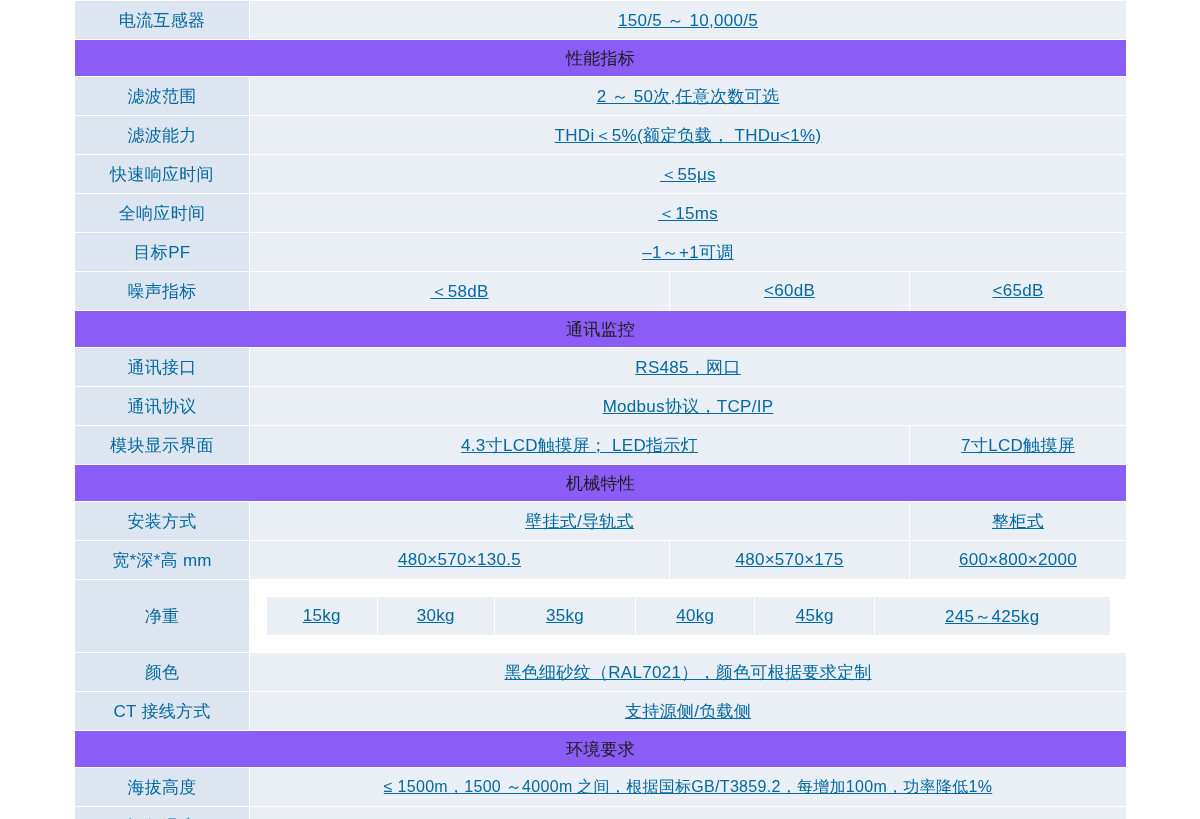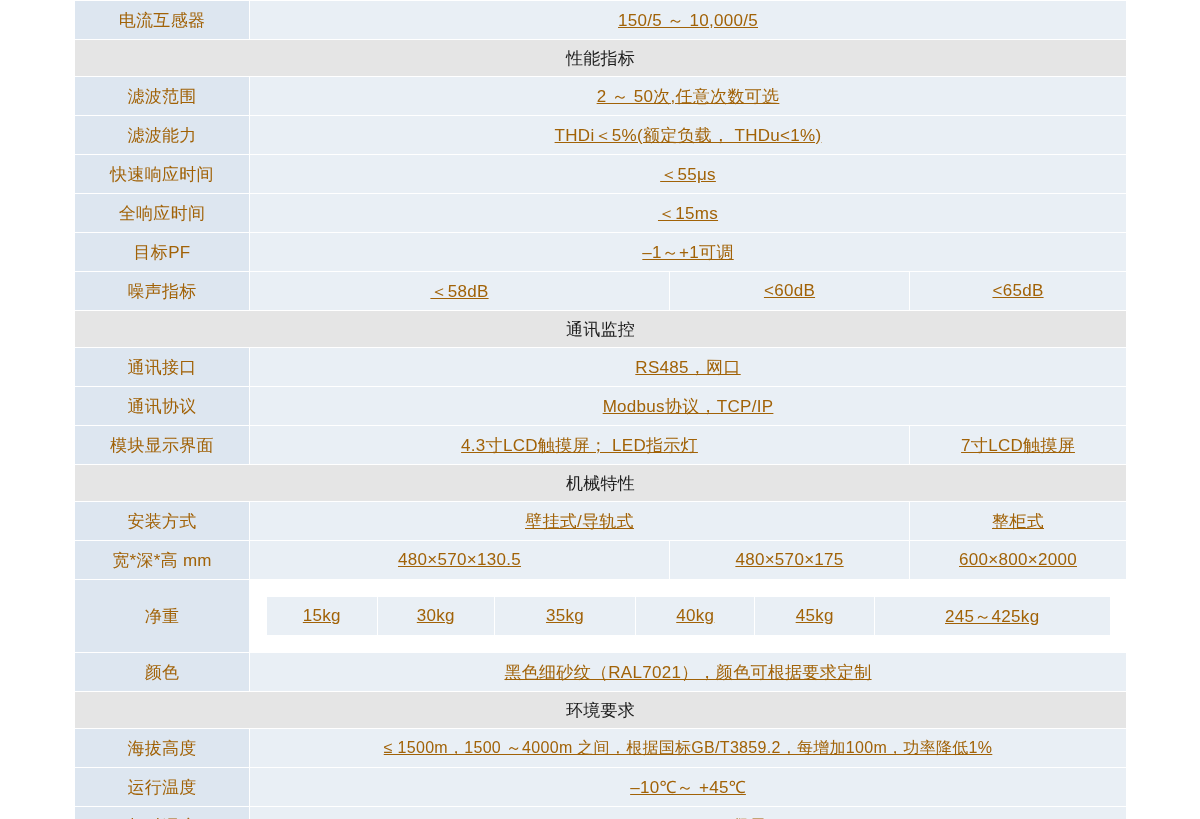--- a/index.html
+++ b/index.html
@@ -22,39 +22,39 @@
     padding-top: 0;
   }
   table.spec {
     border-collapse: collapse;
     width: 1052px;
     table-layout: fixed;
   }
   table.spec td {
     border: 1px solid #ffffff;
     font-size: 17px;
-    color: #a16207;
+    color: #0369a1;
     text-align: center;
     vertical-align: middle;
     height: 39px;
     padding: 2px 4px;
     box-sizing: border-box;
     letter-spacing: 0.3px;
   }
   
   td.label {
     background: #dde6f0;
     width: 175px;
   }
   td.val {
     background: #e9eff5;
     text-decoration: underline;
   }
   tr.section td {
-    background: #e5e5e5;
+    background: #8b5cf6;
     color: #1b1b1b;
     height: 37px;
     font-size: 17px;
   }
   .cut-top {
     height: 22px;
     overflow: hidden;
   }
   .cut-top td {
     height: 22px;
@@ -175,20 +175,24 @@
               <td class="val">245～425kg</td>
             </tr>
           </tbody>
               </table>
         </td>
       </tr>
       <tr>
         <td class="label">颜色</td>
         <td class="val" colspan="4">黑色细砂纹（RAL7021），颜色可根据要求定制</td>
       </tr>
+      <tr>
+        <td class="label">CT 接线方式</td>
+        <td class="val" colspan="4">支持源侧/负载侧</td>
+      </tr>
 
       <tr class="section">
         <td colspan="5">环境要求</td>
       </tr>
       <tr>
         <td class="label">海拔高度</td>
         <td class="val" colspan="4" style="font-size:16px;margin-top:48px;">≤ 1500m，1500 ～4000m 之间，根据国标GB/T3859.2，每增加100m，功率降低1%</td>
       </tr>
       <tr>
         <td class="label">运行温度</td>

